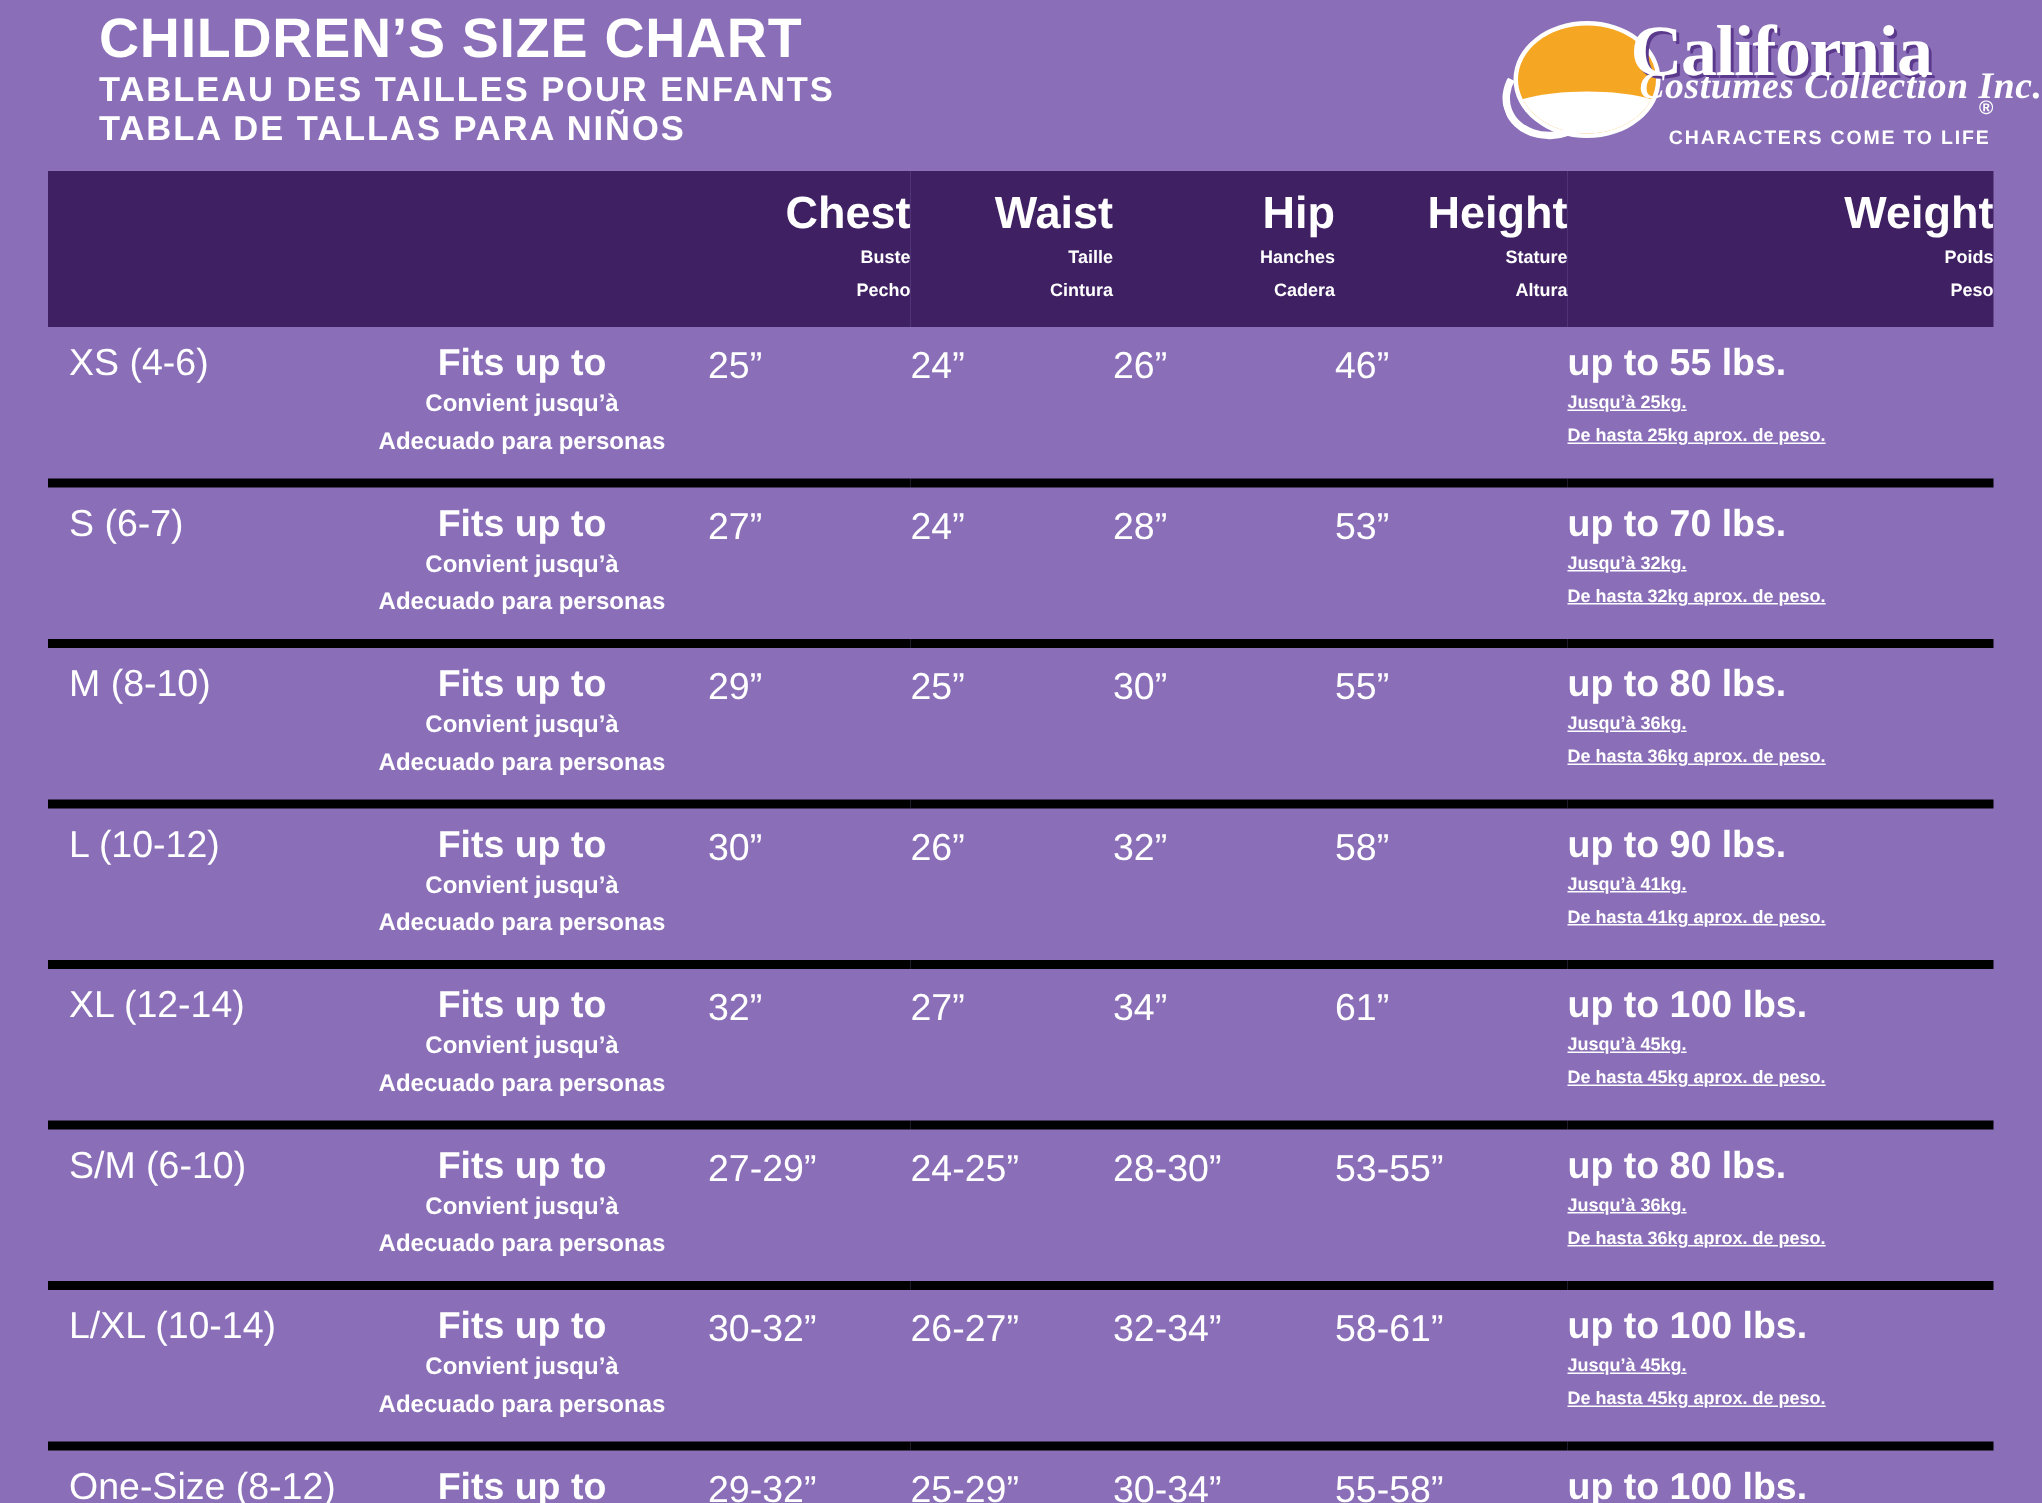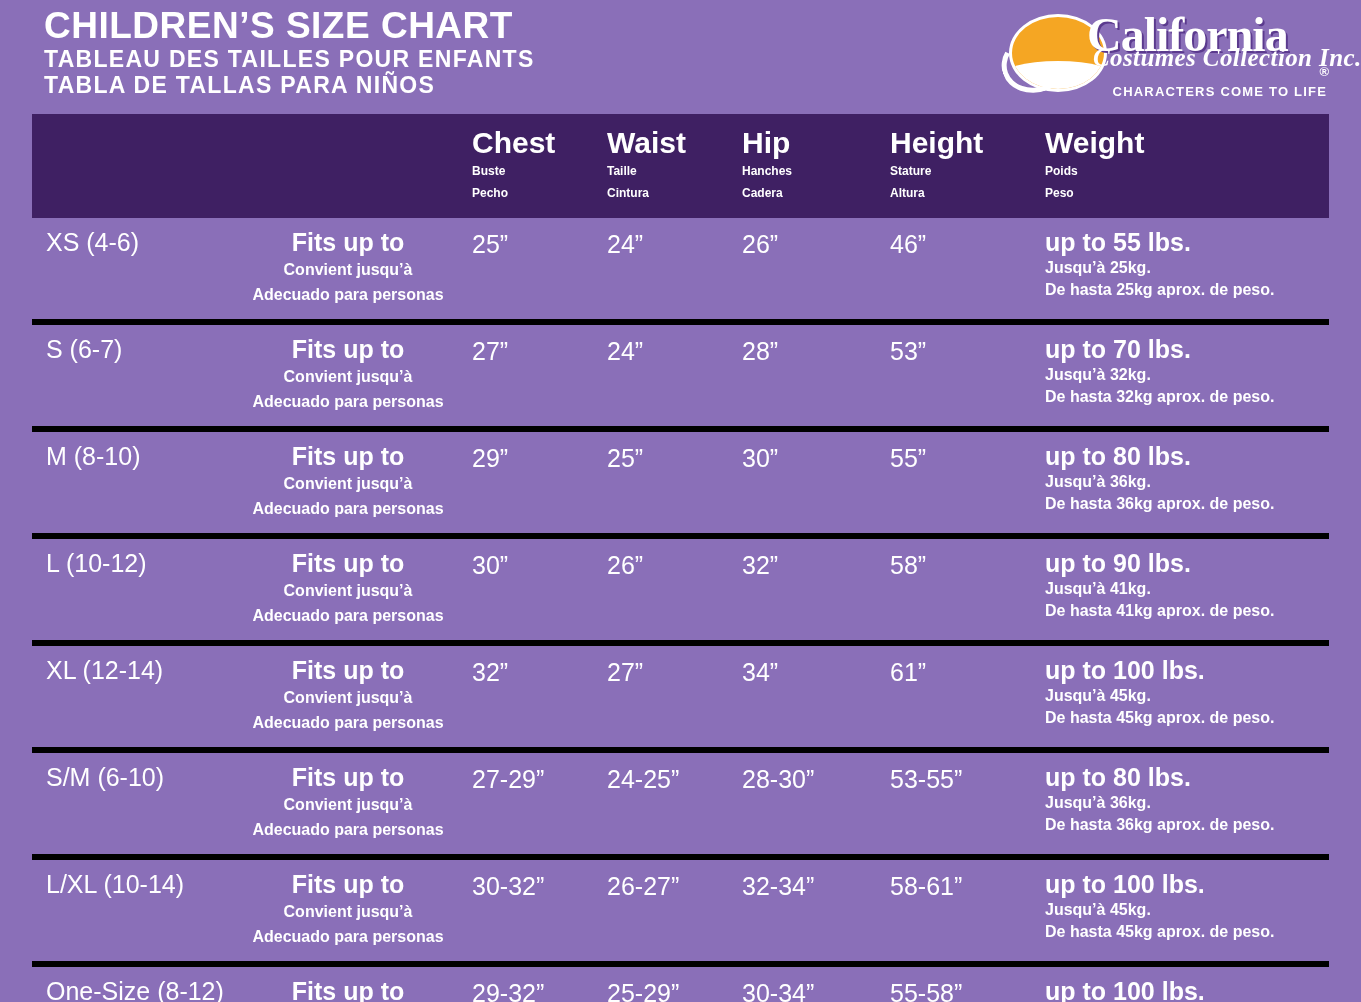--- a/index.html
+++ b/index.html
@@ -19,21 +19,21 @@
     width: 1361px;
     height: 1002px;
     background: #8a6fb8;
     box-sizing: border-box;
   }
 
   
   .header {
     position: relative;
     height: 114px;
-    padding: 6px 0 0 44px;
+    padding: 6px 0 0 66px;
     box-sizing: border-box;
   }
   .title-main {
     font-size: 37px;
     font-weight: bold;
     letter-spacing: 0.5px;
     line-height: 40px;
     margin: 0;
     white-space: nowrap;
   }
@@ -130,21 +130,21 @@
 
   
   table.chart {
     width: 1297px;
     margin: 0 0 0 32px;
     border-collapse: collapse;
     table-layout: fixed;
   }
   thead th {
     background: #3f2063;
-    text-align: left;
+    text-align: right;
     vertical-align: top;
     padding: 12px 0 14px 0;
     font-weight: normal;
     margin-left: 12px;
   }
   .col-size   { width: 192px; }
   .col-fits   { width: 248px; }
   .col-chest  { width: 135px; }
   .col-waist  { width: 135px; }
   .col-hip    { width: 148px; }
@@ -200,23 +200,24 @@
     padding-top: 12px;
   }
   .w-en {
     display: block;
     font-size: 25px;
     font-weight: bold;
     line-height: 29px;
   }
   .w-fr, .w-es {
     display: block;
-    font-size: 16px;
+    font-size: 12px;
     font-weight: bold;
     line-height: 22px;
+    text-decoration: underline;
   }
 </style>
 </head>
 <body>
 
 <div class="page">
 
   <div class="header">
     <h1 class="title-main">CHILDREN’S SIZE CHART</h1>
     <p class="title-fr">TABLEAU DES TAILLES POUR ENFANTS</p>

